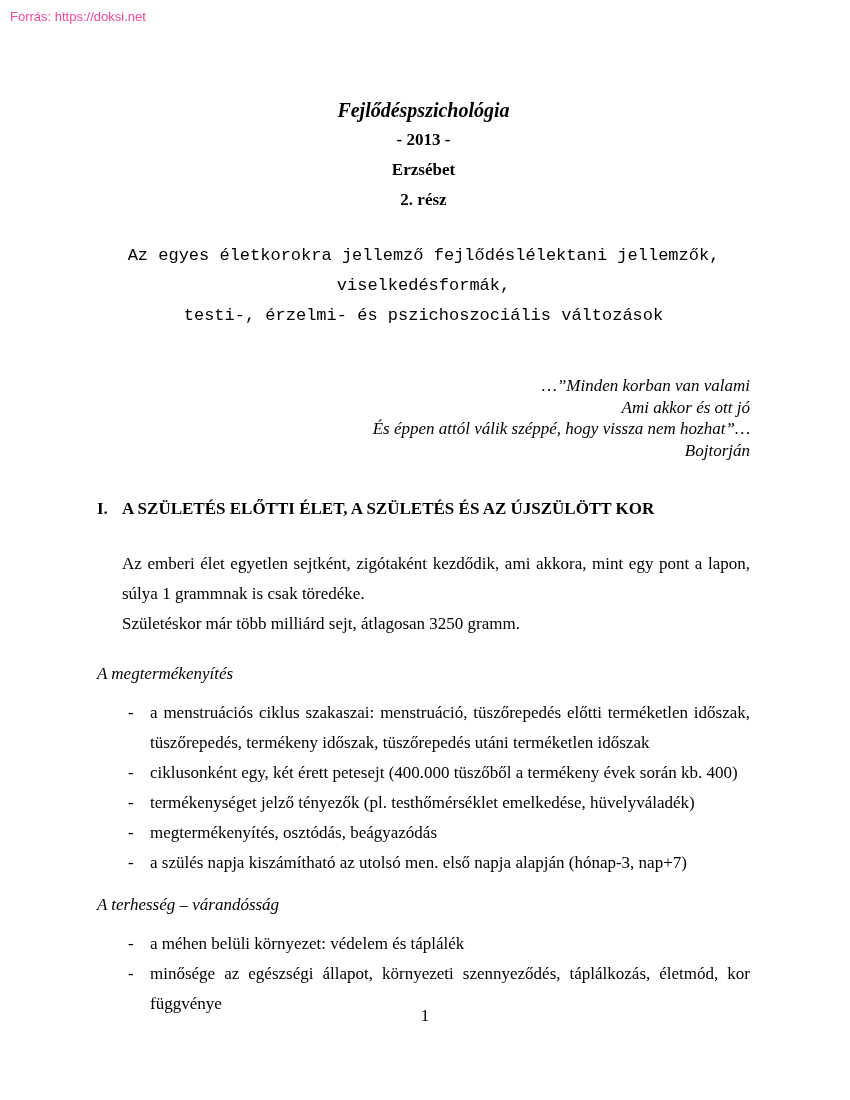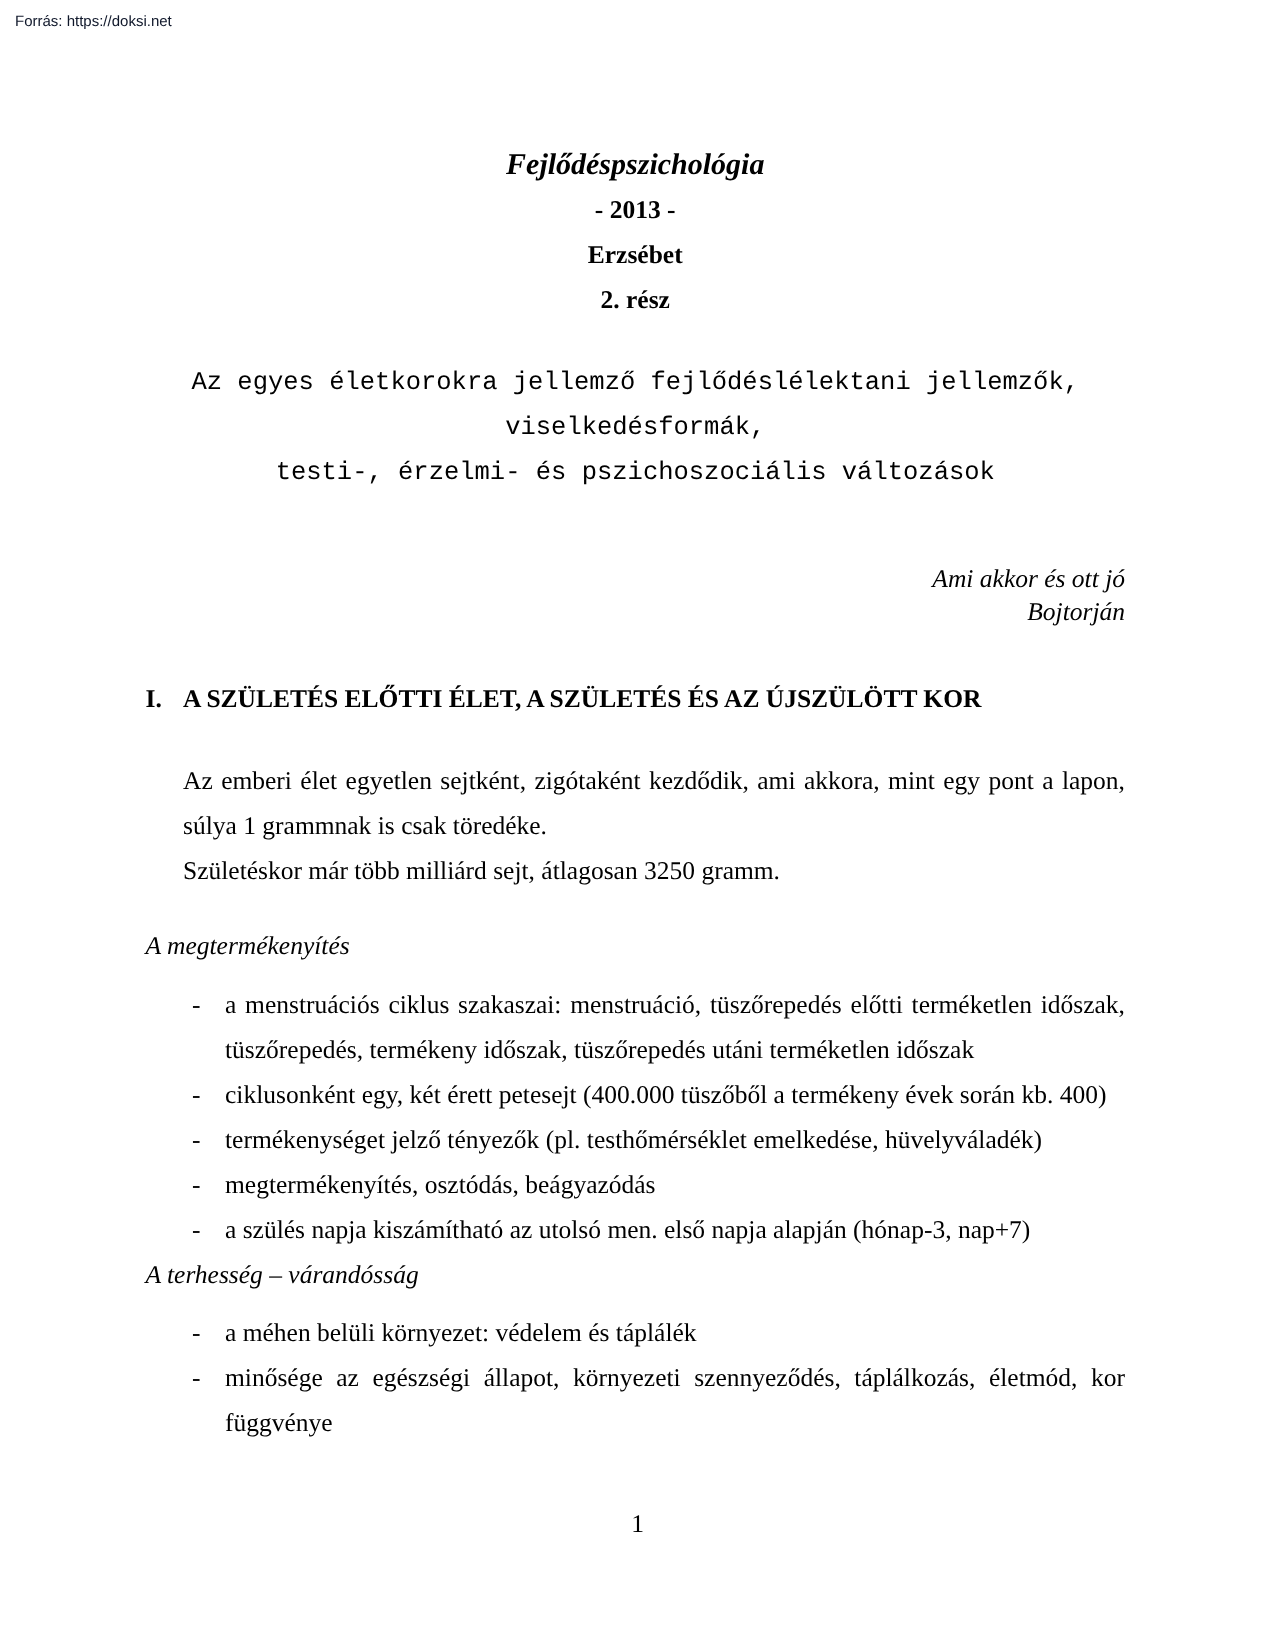--- a/index.html
+++ b/index.html
@@ -10,22 +10,22 @@
     color: #000000;
     position: relative;
     overflow: hidden;
     font-family: "Liberation Serif", serif;
   }
   .source-line {
     position: absolute;
     top: 9px;
     left: 10px;
     font-family: "Liberation Sans", sans-serif;
-    font-size: 10px;
-    color: #0f172a;
+    font-size: 13px;
+    color: #ec4899;
   }
   .doc {
     padding: 95px 100px 0 97px;
     font-size: 17px;
     line-height: 30px;
   }
   .title-block {
     text-align: center;
     font-weight: bold;
   }
@@ -49,21 +49,21 @@
     font-weight: bold;
     display: flex;
   }
   .sec-num { width: 25px; flex: none; }
   .paragraph-block {
     margin-top: 25px;
     margin-left: 25px;
     text-align: justify;
   }
   .sub-heading { margin-top: 20px; font-style: italic; }
-  .sub-heading.tight { margin-top: 0; }
+  .sub-heading.tight { margin-top: 12px; }
   .bullet-list { margin-top: 9px; }
   .bullet-item { display: flex; }
   .bullet-marker {
     margin-left: 31px;
     width: 22px;
     flex: none;
   }
   .bullet-text {
     flex: 1;
     text-align: justify;
@@ -94,23 +94,25 @@
   <div class="intro-block">
 
       <div>Az egyes életkorokra jellemző fejlődéslélektani jellemzők, viselkedésformák,</div>
 
       <div>testi-, érzelmi- és pszichoszociális változások</div>
 
     </div>
 
   <div class="quote-block">
 
+      <div>…”Minden korban van valami</div>
 
       <div>Ami akkor és ott jó</div>
 
+      <div>És éppen attól válik széppé, hogy vissza nem hozhat”…</div>
 
       <div>Bojtorján</div>
     </div>
 
   <div class="section-heading">
     <span class="sec-num">I.</span>
     <span>A SZÜLETÉS ELŐTTI ÉLET, A SZÜLETÉS ÉS AZ ÚJSZÜLÖTT KOR</span>
   </div>
 
   <div class="paragraph-block">

